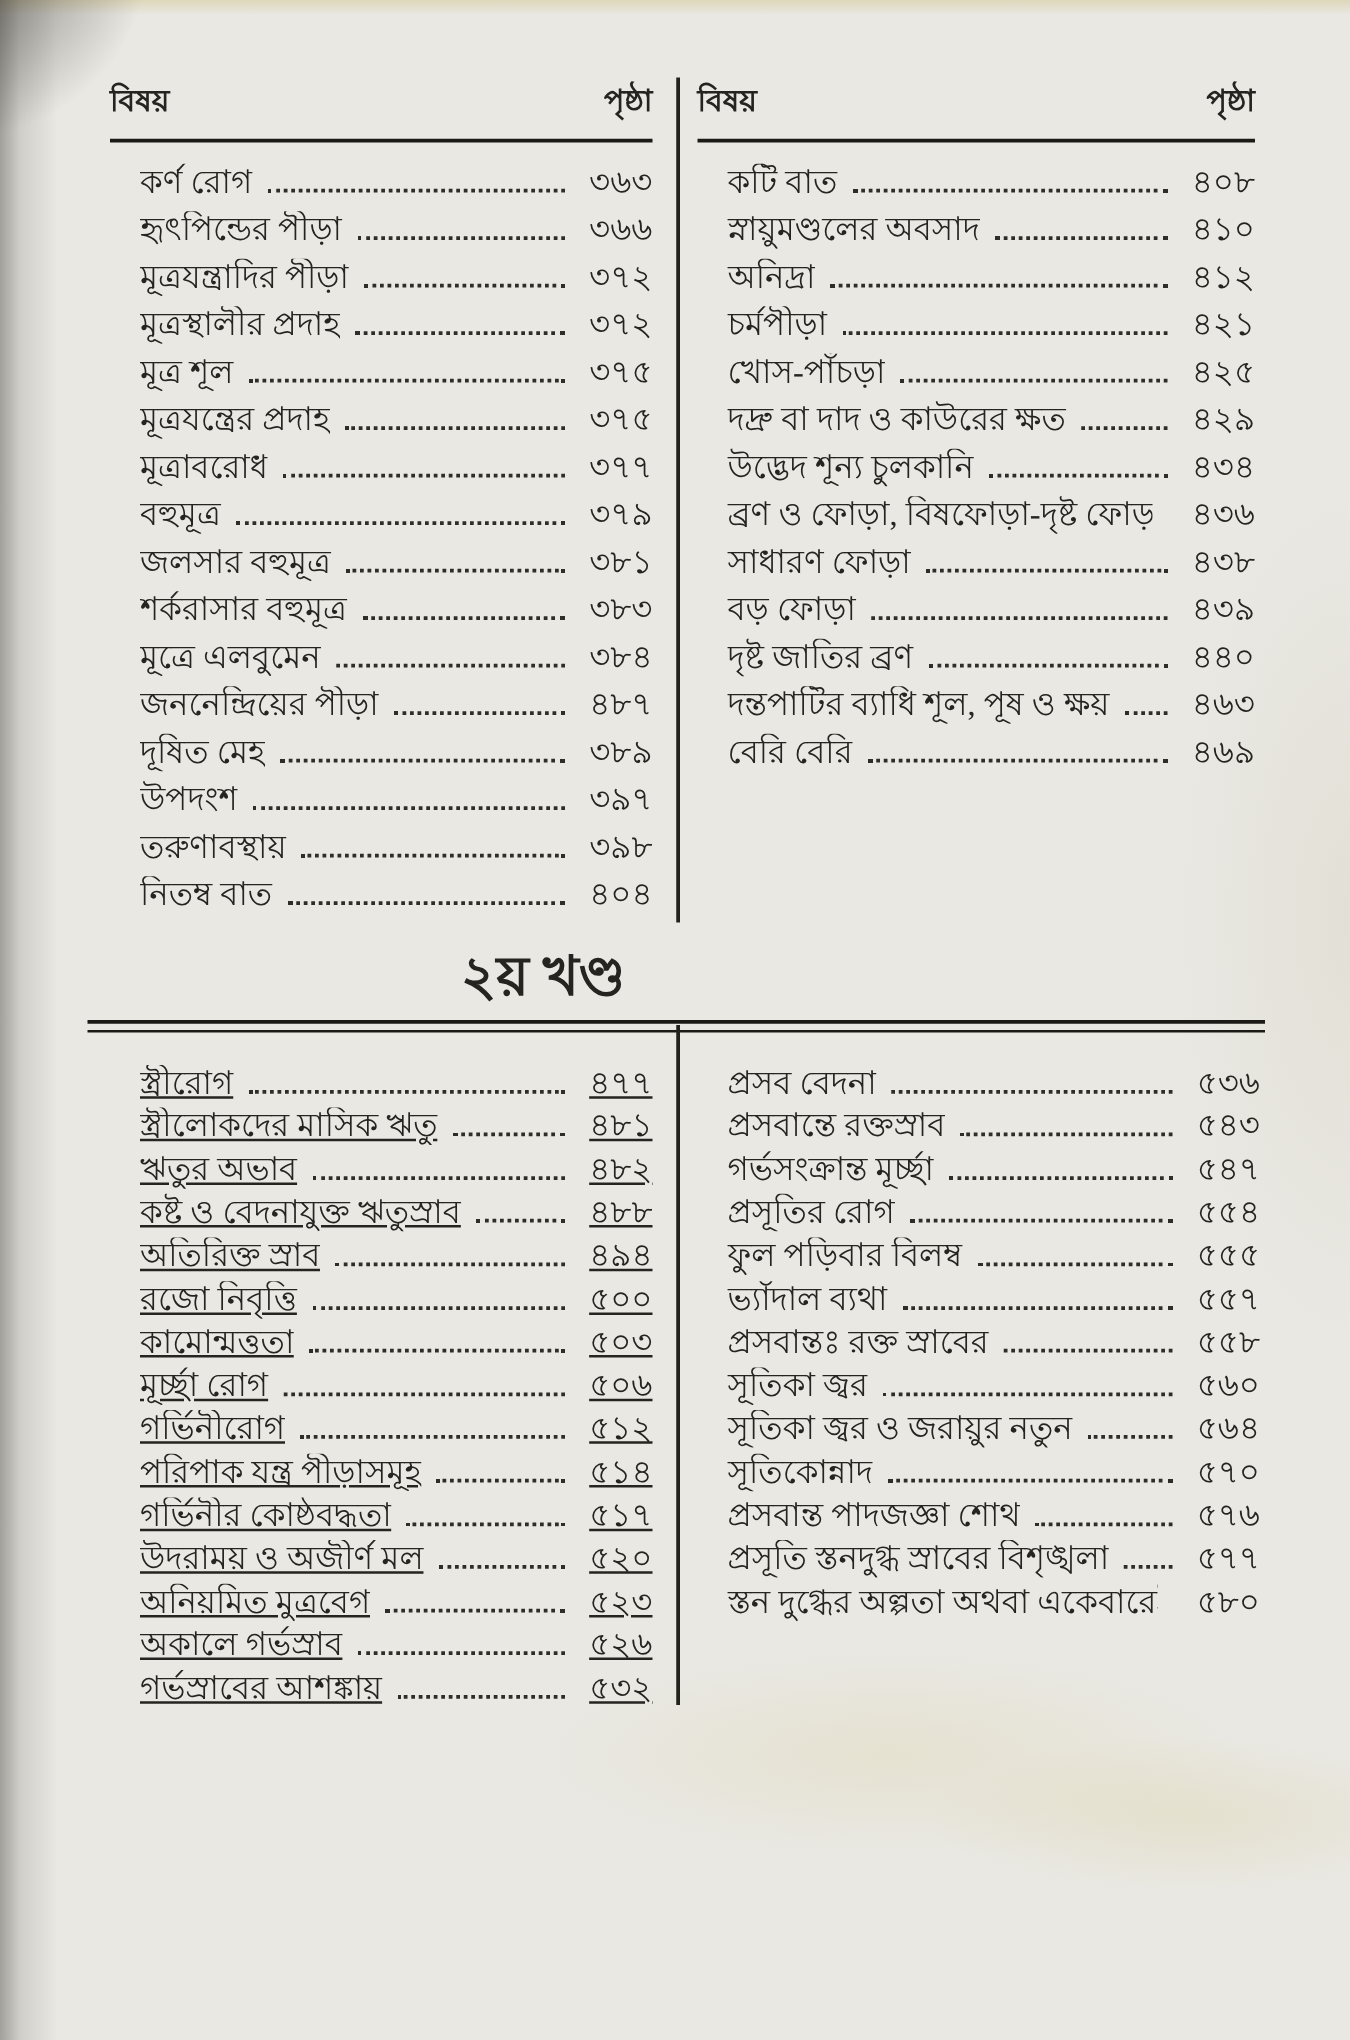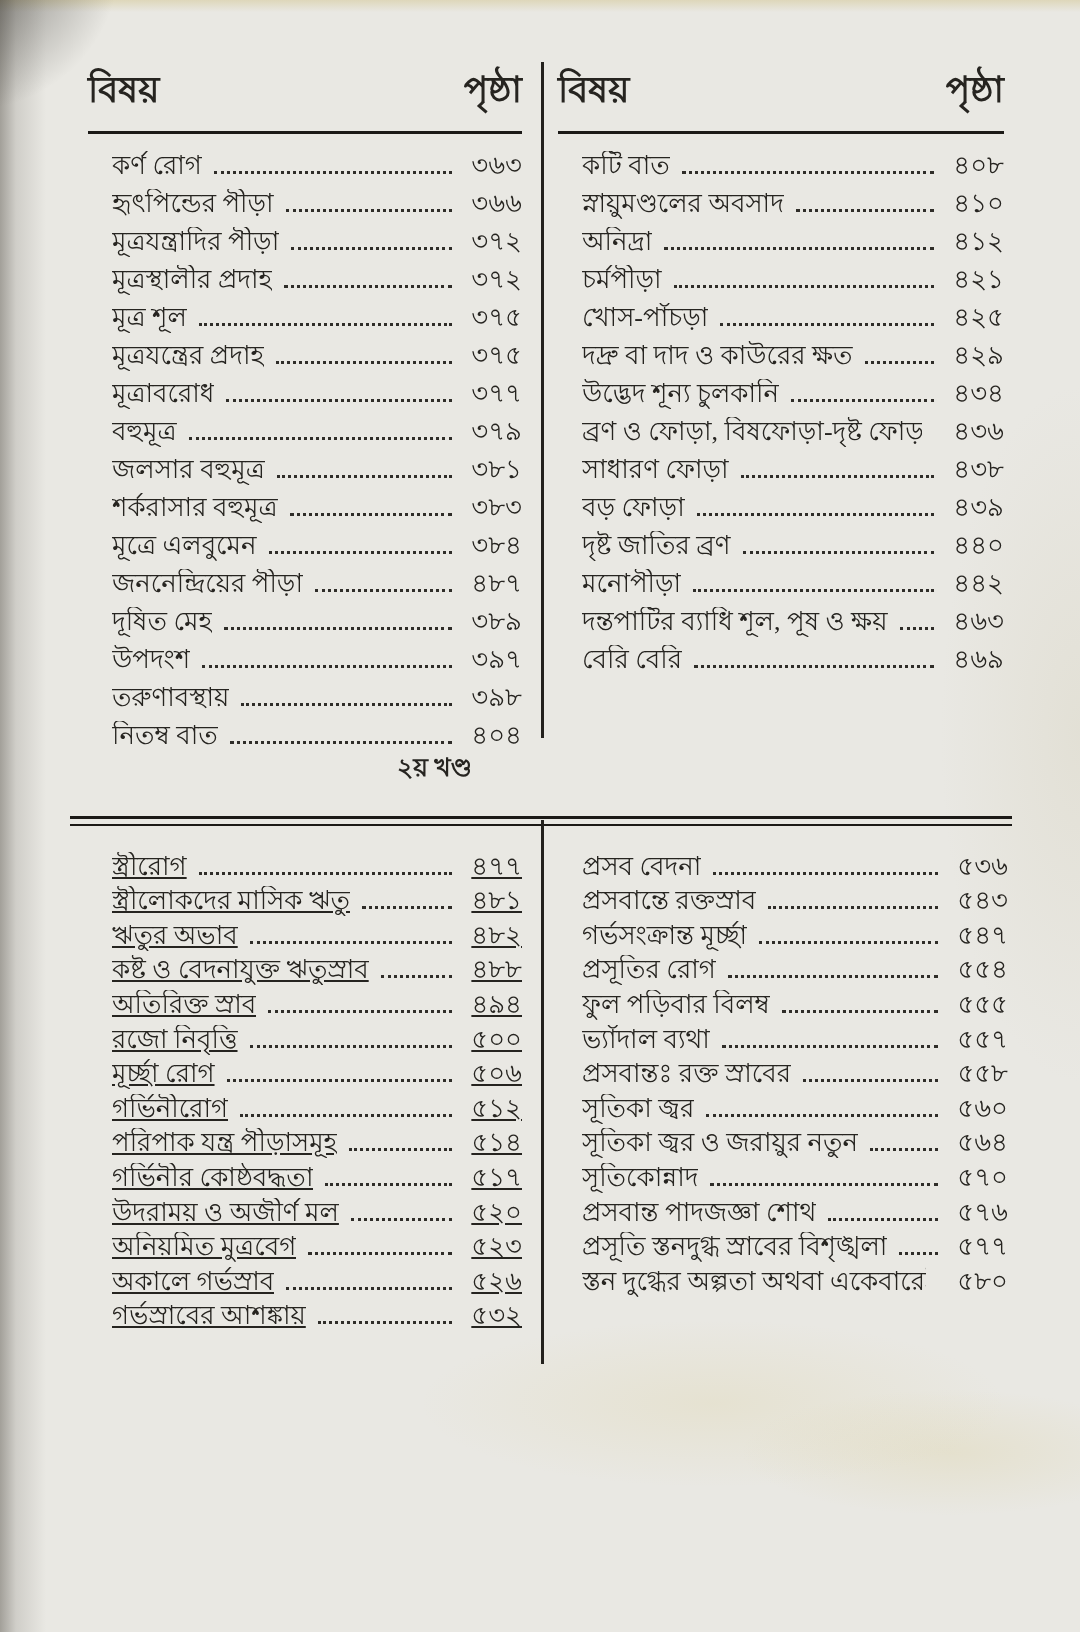--- a/index.html
+++ b/index.html
@@ -15,41 +15,41 @@
       radial-gradient(circle at -30px -40px, rgba(55,53,48,0.65), rgba(55,53,48,0) 150px),
       linear-gradient(90deg, rgba(92,88,80,0.50), rgba(92,88,80,0.18) 16px, rgba(92,88,80,0) 46px),
       linear-gradient(180deg, rgba(196,175,92,0.30), rgba(196,175,92,0) 12px),
       radial-gradient(ellipse 420px 120px at 66% 86%, rgba(208,188,100,0.14), rgba(208,188,100,0) 70%),
       radial-gradient(ellipse 300px 90px at 88% 89%, rgba(205,185,95,0.16), rgba(205,185,95,0) 70%),
       radial-gradient(ellipse 200px 500px at 100% 45%, rgba(200,192,160,0.20), rgba(200,192,160,0) 70%);
   }
   .col{position:absolute;}
   .col-header{
     display:flex;justify-content:space-between;align-items:flex-end;
-    font-size:36px;font-weight:bold;
+    font-size:24px;font-weight:bold;
     padding-bottom:9px;
     border-bottom:3px solid #1c1a17;
   }
   .rows{padding-top:9px;margin-left:24px;}
   .sec1 .row{height:38px;}
   .sec2 .row{height:34.6px;}
   .row{display:flex;align-items:flex-end;font-size:26px;line-height:1.15;}
   .label{white-space:nowrap;flex:0 1 auto;overflow:hidden;}
   .dots{
     flex:1 1 0;min-width:0;height:0;
     border-bottom:3.4px dotted #2f2d29;
     margin:0 10px 7px 12px;
   }
   .pageno{flex:0 0 60px;text-align:right;white-space:nowrap;}
   .vdiv{position:absolute;width:2.5px;background:#23211d;}
   .vdiv-top{left:541px;top:62px;height:676px;}
   .vdiv-bottom{left:541px;top:820px;height:544px;}
   .part-title{
     position:absolute;left:0;top:748px;width:869px;
-    text-align:center;font-size:25px;font-weight:bold;
+    text-align:center;font-size:44px;font-weight:bold;
   }
   .double-rule{
     position:absolute;left:70px;top:816px;width:942px;height:5px;
     border-top:3px solid #1c1a17;border-bottom:2px solid #1c1a17;
   }
   #s1-left {left:88px;  top:62px; width:434px;}
   #s1-right{left:558px; top:62px; width:446px;}
   #s2-left {left:88px;  top:838px; width:434px;text-decoration:underline;}
   #s2-right{left:558px; top:838px; width:450px;}
 </style>
@@ -230,25 +230,20 @@
           <span class="dots"></span>
           <span class="pageno">৪৩৯</span>
         </div>
 
         <div class="row">
           <span class="label">দৃষ্ট জাতির ব্রণ</span>
           <span class="dots"></span>
           <span class="pageno">৪৪০</span>
         </div>
 
-        <div class="row">
-          <span class="label">মনোপীড়া</span>
-          <span class="dots"></span>
-          <span class="pageno">৪৪২</span>
-        </div>
 
         <div class="row">
           <span class="label">দন্তপাটির ব্যাধি শূল, পূষ ও ক্ষয়</span>
           <span class="dots"></span>
           <span class="pageno">৪৬৩</span>
         </div>
 
         <div class="row">
           <span class="label">বেরি বেরি</span>
           <span class="dots"></span>
@@ -295,20 +290,25 @@
           <span class="dots"></span>
           <span class="pageno">৪৯৪</span>
         </div>
 
         <div class="row">
           <span class="label">রজো নিবৃত্তি</span>
           <span class="dots"></span>
           <span class="pageno">৫০০</span>
         </div>
 
+        <div class="row">
+          <span class="label">কামোন্মত্ততা</span>
+          <span class="dots"></span>
+          <span class="pageno">৫০৩</span>
+        </div>
 
         <div class="row">
           <span class="label">মূর্চ্ছা রোগ</span>
           <span class="dots"></span>
           <span class="pageno">৫০৬</span>
         </div>
 
         <div class="row">
           <span class="label">গর্ভিনীরোগ</span>
           <span class="dots"></span>

